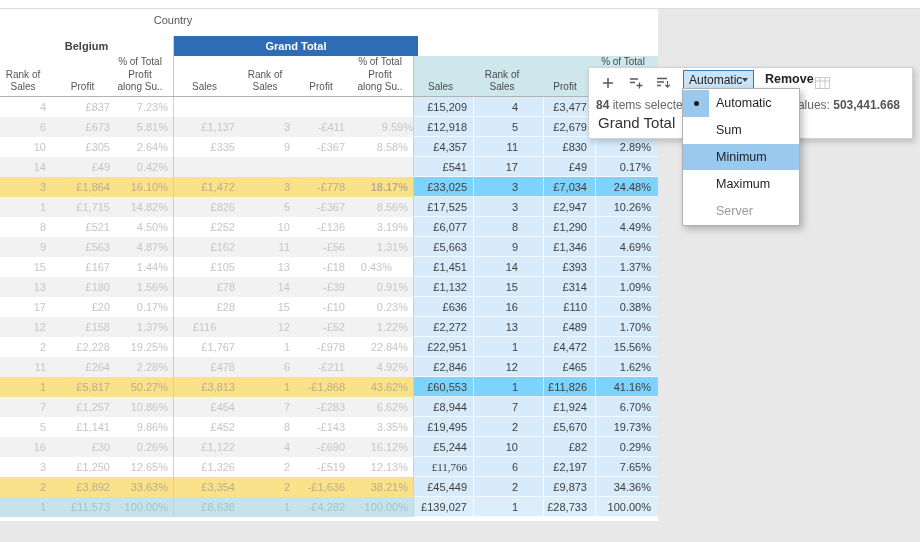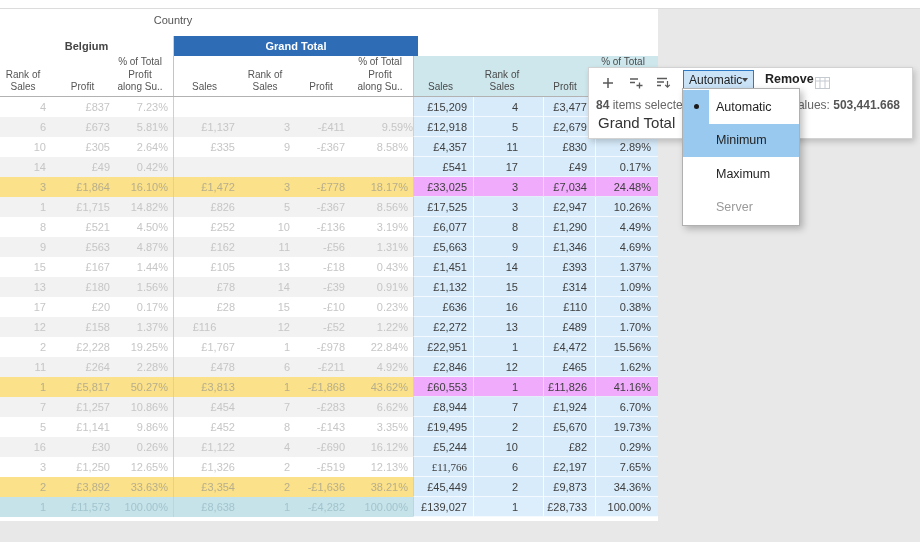--- a/index.html
+++ b/index.html
@@ -35,21 +35,21 @@
   .cell.divL{border-left:1px solid #cfcfcf}
   .c-band{background:#f2f2f2}
   .c-yel{background:var(--yellow)}
   .c-teal{background:var(--tealrow)}
   .t-dim{color:#c6c6c6}
   .t-yel{color:#b7ae8d}
   .t-teal{color:#a2c4cd}
   .gt{color:#3e3e3e;border-left:1px solid rgba(255,255,255,.85);
       border-bottom:1px solid rgba(255,255,255,.7)}
   .g-blue{background:var(--gtblue)}
-  .g-white{background:#f0abfc;border-left:1px solid #d3e5f4;border-bottom:1px solid #e4eef8}
+  .g-white{background:#7dd3fc;border-left:1px solid #d3e5f4;border-bottom:1px solid #e4eef8}
   .g-total{background:#dceefb}
 
   .tooltip{position:absolute;left:588px;top:67px;width:323px;height:70px;background:#fff;
            border:1px solid #d2d2d2;box-shadow:2px 3px 6px rgba(0,0,0,.18);z-index:10}
   .ticon{position:absolute;top:7px}
   .ic1{left:13px}.ic2{left:40px}.ic3{left:67px}
   .aggbtn{position:absolute;left:94px;top:2px;width:71px;height:19px;box-sizing:border-box;
           background:#cbe3f7;border:1px solid #2f7ac5;display:flex;align-items:center;
           justify-content:space-between;padding:0 5px;font-size:12px;color:#222;cursor:default}
   .caret{width:0;height:0;border-left:3.5px solid transparent;
@@ -182,21 +182,21 @@
         <div class="cell gt g-blue" style="width: 52px; padding-right: 8px;">£49</div>
         <div class="cell gt g-blue" style="width: 63px; padding-right: 7px;">0.17%</div>
       </div>
       <div class="row">
         <div class="cell c-yel t-yel" style="width: 55px; padding-right: 9px;">3</div>
         <div class="cell c-yel t-yel" style="width: 57px; padding-right: 2px;">£1,864</div>
         <div class="cell c-yel t-yel" style="width: 61px; padding-right: 5px;">16.10%</div>
         <div class="cell divL c-yel t-yel" style="width: 67px; padding-right: 5px;">£1,472</div>
         <div class="cell c-yel t-yel" style="width: 57px; padding-right: 7px;">3</div>
         <div class="cell c-yel t-yel" style="width: 55px; padding-right: 7px;">-£778</div>
-        <div class="cell c-yel t-yel" style="width: 61px; padding-right: 5px;">18.17%</div>
+        <div class="cell c-yel t-yel" style="width: 61px; padding-right: 5px; font-weight: bold;">18.17%</div>
         <div class="cell divL gt g-white" style="width: 60px; padding-right: 6px;">£33,025</div>
         <div class="cell gt g-white" style="width: 70px; padding-right: 25px;">3</div>
         <div class="cell gt g-white" style="width: 52px; padding-right: 8px;">£7,034</div>
         <div class="cell gt g-white" style="width: 63px; padding-right: 7px;">24.48%</div>
       </div>
       <div class="row">
         <div class="cell c-band t-dim" style="width: 55px; padding-right: 9px;">1</div>
         <div class="cell c-band t-dim" style="width: 57px; padding-right: 2px;">£1,715</div>
         <div class="cell c-band t-dim" style="width: 61px; padding-right: 5px;">14.82%</div>
         <div class="cell divL c-band t-dim" style="width: 67px; padding-right: 5px;">£826</div>
@@ -234,21 +234,21 @@
         <div class="cell gt g-blue" style="width: 52px; padding-right: 8px;">£1,346</div>
         <div class="cell gt g-blue" style="width: 63px; padding-right: 7px;">4.69%</div>
       </div>
       <div class="row">
         <div class="cell t-dim" style="width: 55px; padding-right: 9px;">15</div>
         <div class="cell t-dim" style="width: 57px; padding-right: 2px;">£167</div>
         <div class="cell t-dim" style="width: 61px; padding-right: 5px;">1.44%</div>
         <div class="cell divL t-dim" style="width: 67px; padding-right: 5px;">£105</div>
         <div class="cell t-dim" style="width: 57px; padding-right: 7px;">13</div>
         <div class="cell t-dim" style="width: 55px; padding-right: 7px;">-£18</div>
-        <div class="cell t-dim" style="width: 61px; padding-right: 5px;">0.43%</div>
+        <div class="cell t-dim" style="width: 61px; padding-right: 21px;">0.43%</div>
         <div class="cell divL gt g-blue" style="width: 60px; padding-right: 6px;">£1,451</div>
         <div class="cell gt g-blue" style="width: 70px; padding-right: 25px;">14</div>
         <div class="cell gt g-blue" style="width: 52px; padding-right: 8px;">£393</div>
         <div class="cell gt g-blue" style="width: 63px; padding-right: 7px;">1.37%</div>
       </div>
       <div class="row">
         <div class="cell c-band t-dim" style="width: 55px; padding-right: 9px;">13</div>
         <div class="cell c-band t-dim" style="width: 57px; padding-right: 2px;">£180</div>
         <div class="cell c-band t-dim" style="width: 61px; padding-right: 5px;">1.56%</div>
         <div class="cell divL c-band t-dim" style="width: 67px; padding-right: 5px;">£78</div>
@@ -449,20 +449,24 @@
   <div class="ttitle">Grand Total</div>
 </div>
 
 <div class="menu" id="aggmenu">
     <div class="mi selg">
       <span class="gut">
         <span class="dot"></span>
       </span>
       <span class="lbl">Automatic</span>
     </div>
+    <div class="mi">
+      <span class="gut"></span>
+      <span class="lbl">Sum</span>
+    </div>
     <div class="mi hl">
       <span class="gut"></span>
       <span class="lbl">Minimum</span>
     </div>
     <div class="mi">
       <span class="gut"></span>
       <span class="lbl">Maximum</span>
     </div>
     <div class="mi dis">
       <span class="gut"></span>

